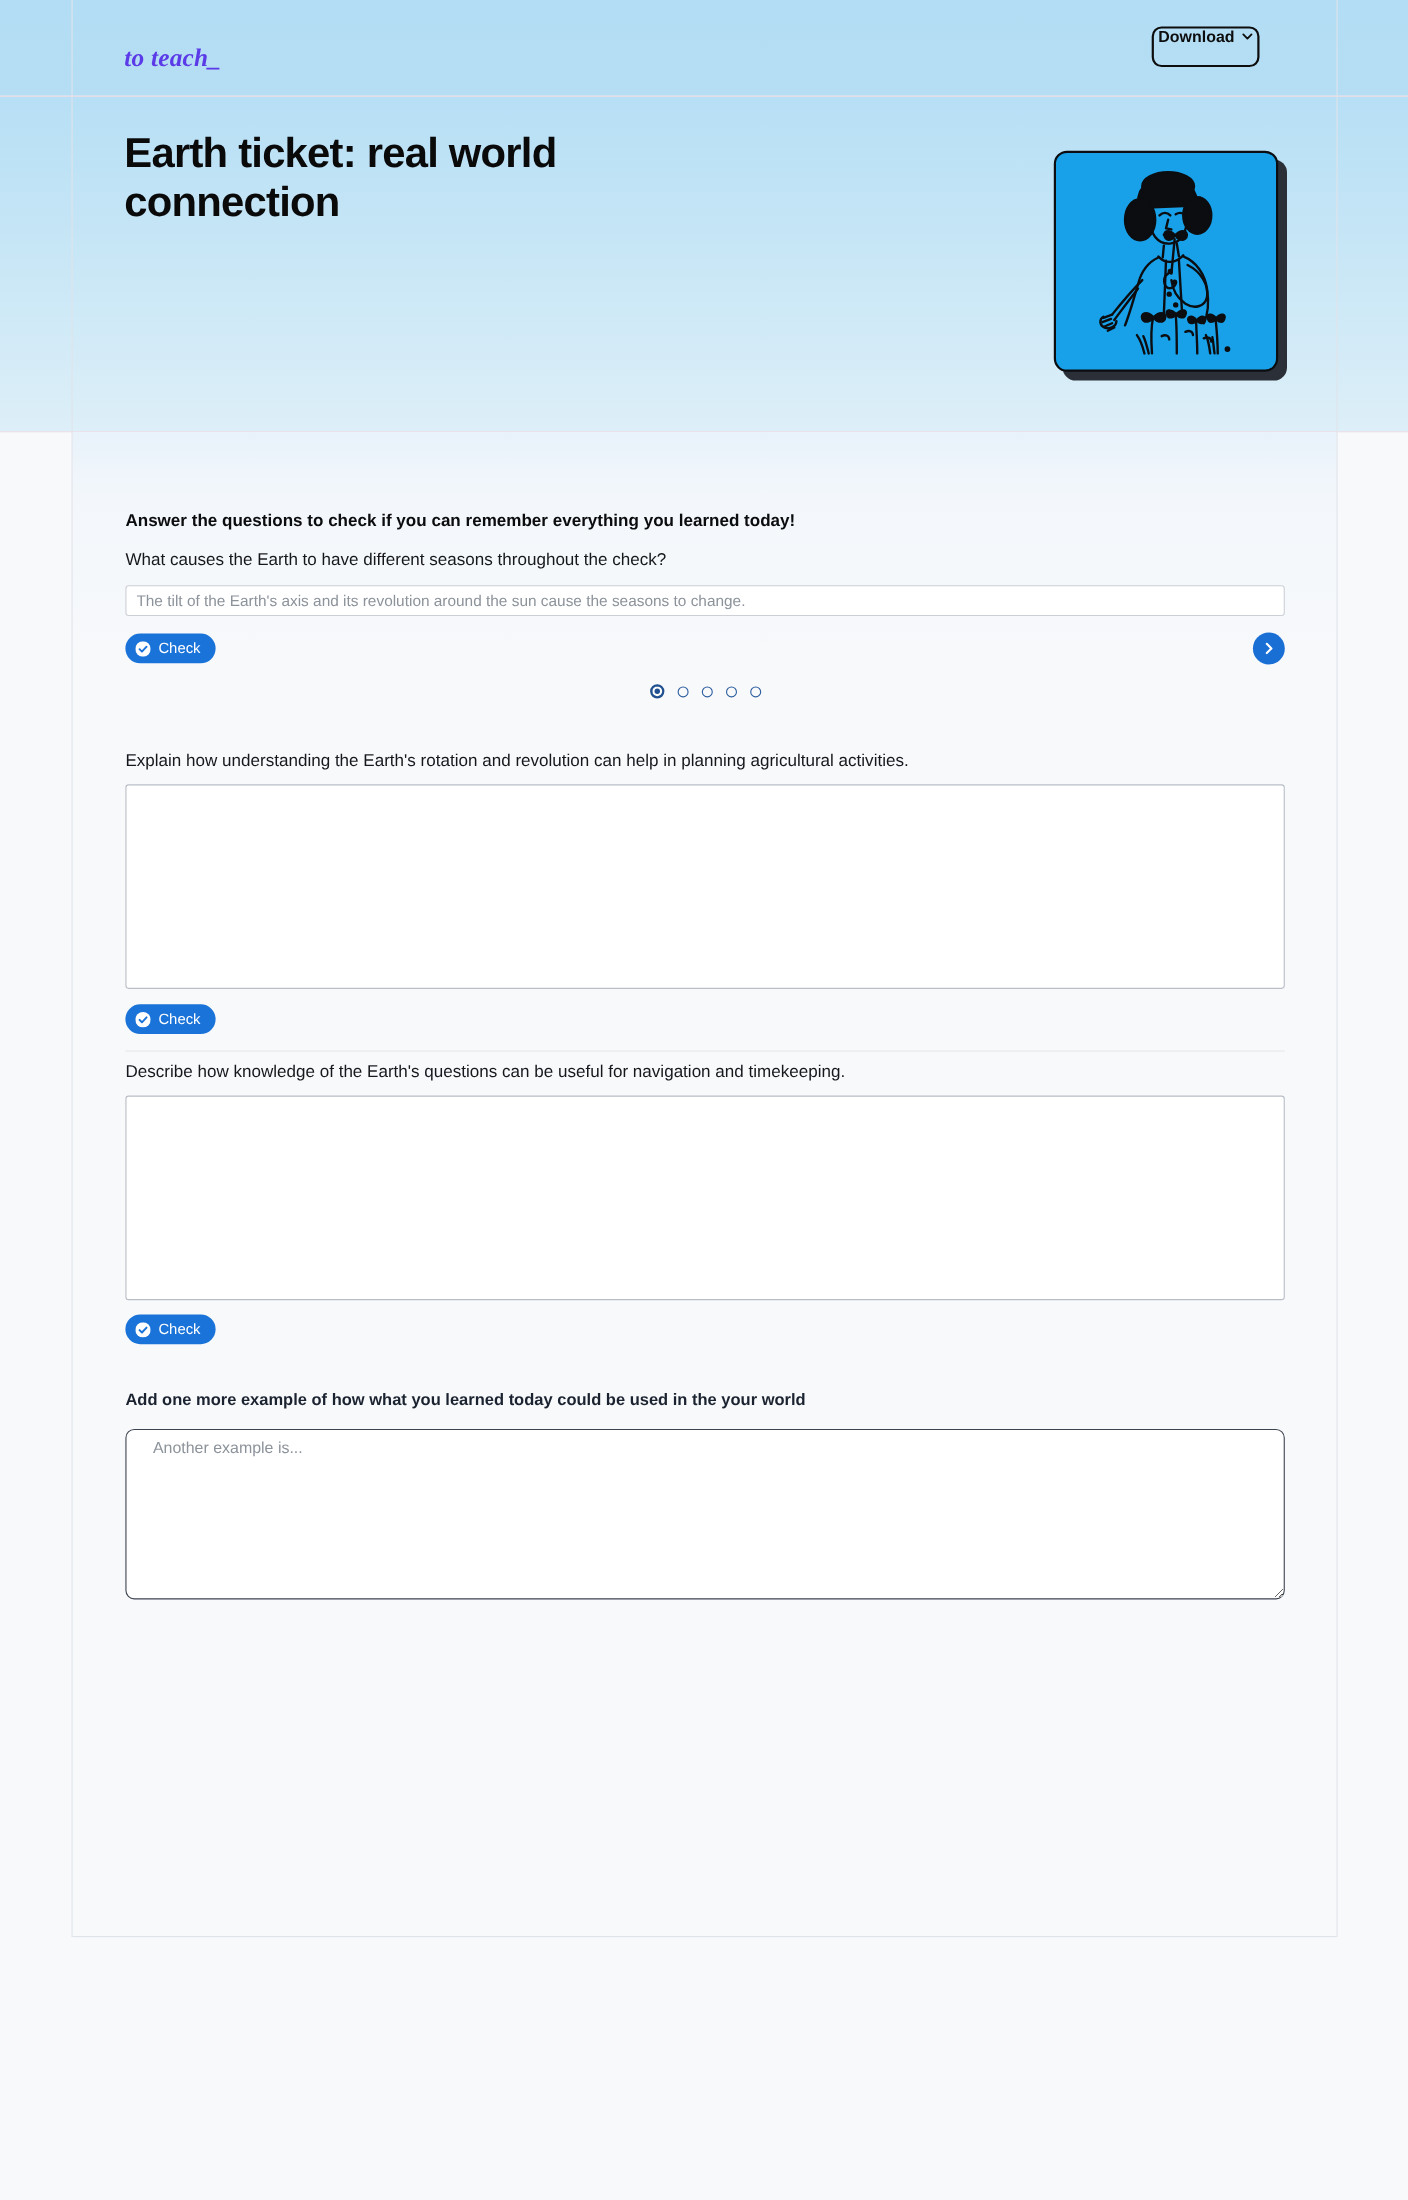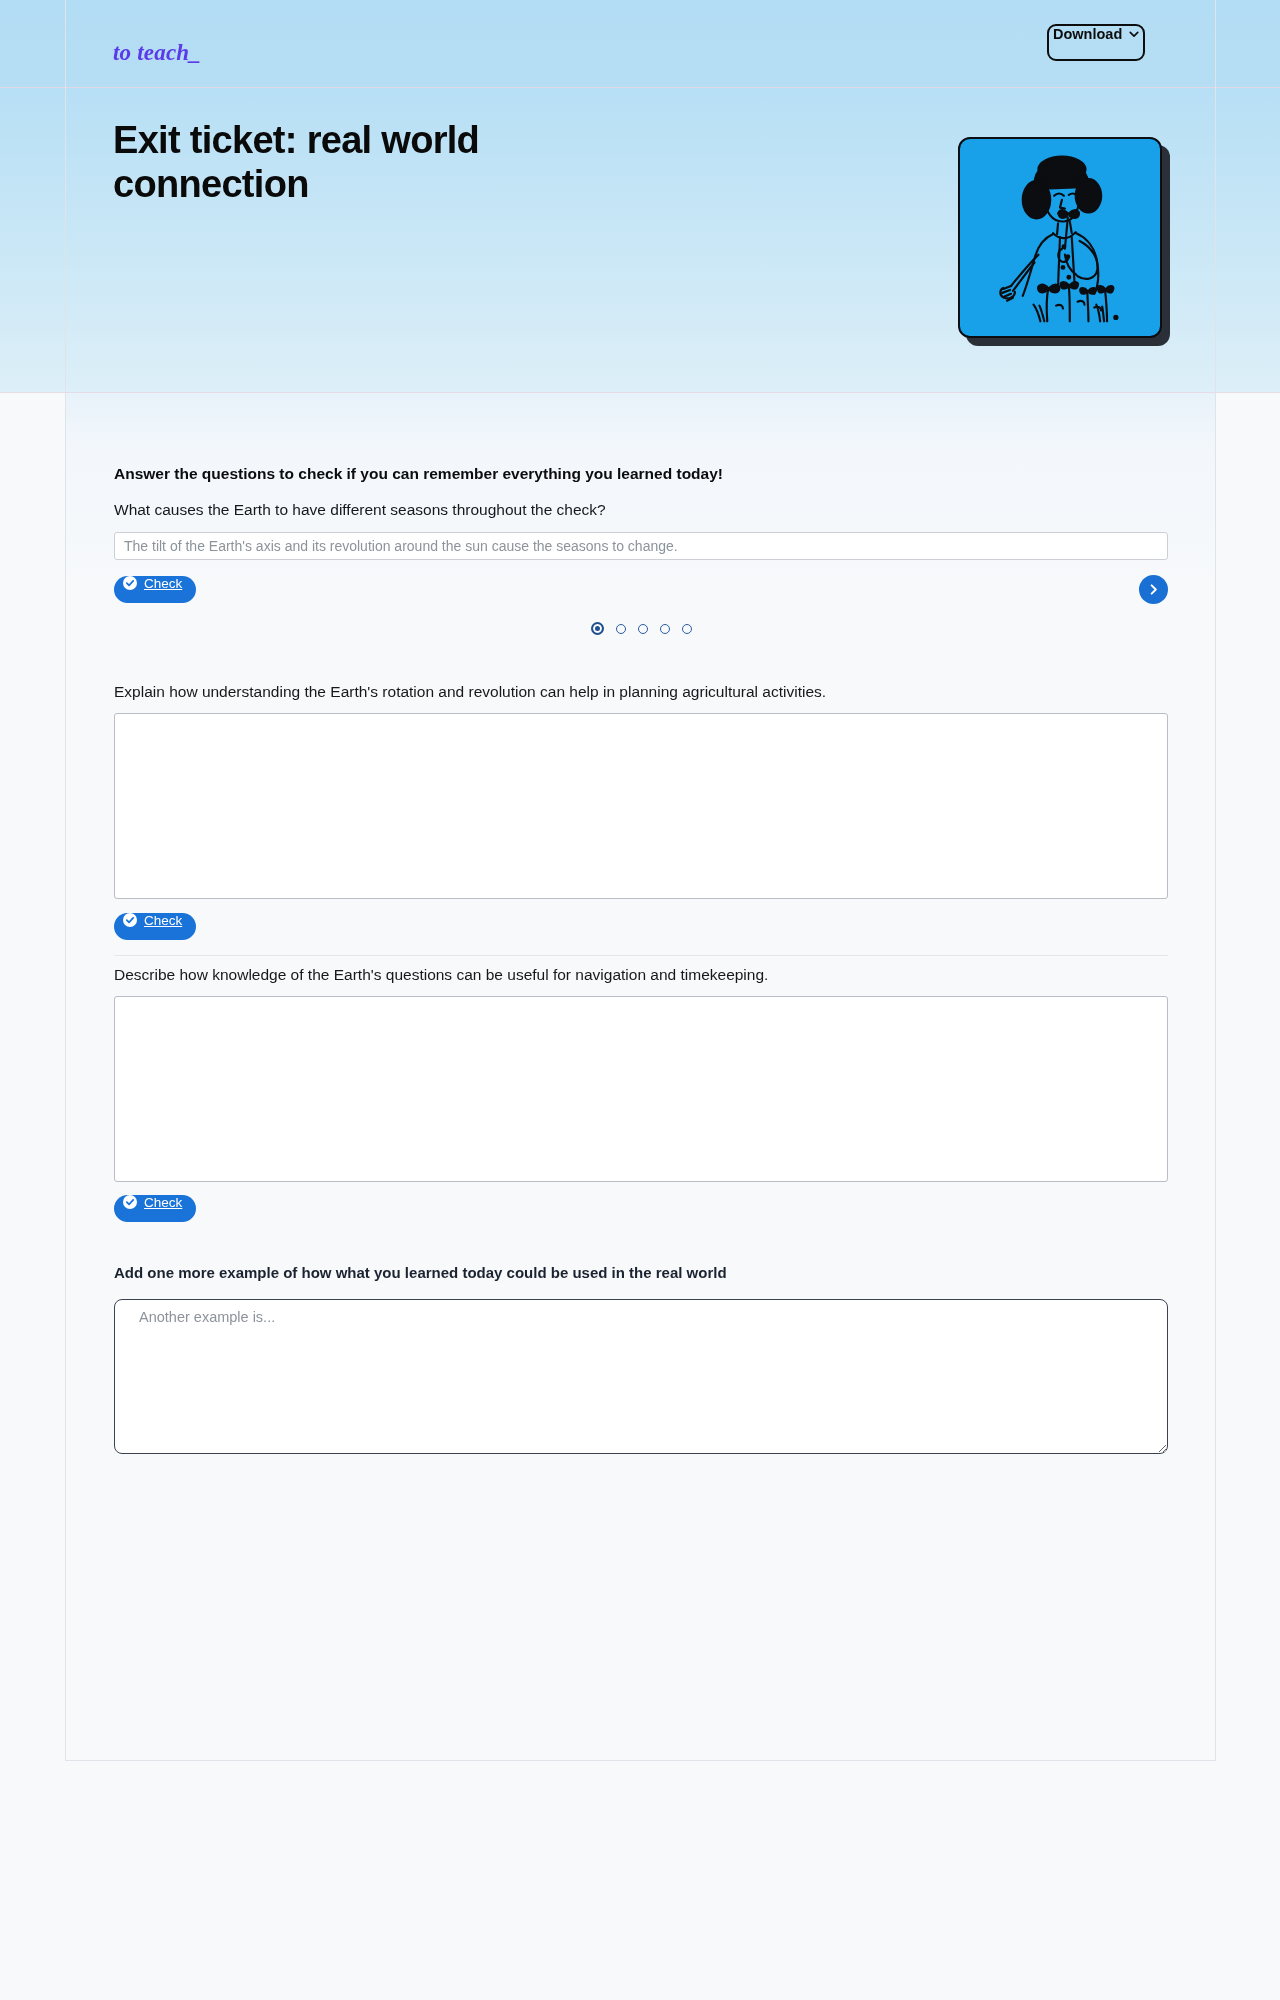--- a/index.html
+++ b/index.html
@@ -192,30 +192,30 @@
     border-radius: 8px;
     resize: vertical;
   }
 
   .check-btn {
     position: absolute;
     left: 48px;
     height: 27px;
     padding: 0 14px 0 9px;
     display: inline-flex;
+    align-items: center;
     gap: 7px;
     background: #1a73d8;
     border: none;
     border-radius: 14px;
     color: #ffffff;
     font-family: "Liberation Sans", sans-serif;
     font-size: 13.5px;
     cursor: pointer;
     white-space: nowrap;
-    text-decoration: underline;
   }
   .check-btn .ck {
     display: inline-block;
     width: 14px; height: 14px;
     flex: none;
   }
 
   .next-btn {
     position: absolute;
     left: 1073px;
@@ -286,21 +286,21 @@
       <span>Download</span>
       <span class="chev">
         <svg viewBox="0 0 12 12">
             <path d="M1.5 4 L6 8.5 L10.5 4" fill="none" stroke="#0d0d0d" stroke-width="2" stroke-linecap="round" stroke-linejoin="round"></path>
           </svg>
       </span>
     </button>
   </div>
 
   <div class="hero">
-    <div class="hero-title">Exit ticket: real world connection</div>
+    <div class="hero-title">Earth ticket: real world connection</div>
 
     <div class="illo-wrap">
       <div class="illo-shadow"></div>
       <div class="illo-card">
         <svg viewBox="0 0 204 201">
           <g fill="none" stroke="#0b0d10" stroke-width="2.2" stroke-linecap="round" stroke-linejoin="round">
 
             <path d="M78 52 C72 36 84 23 101 23 C120 23 133 34 130 50" fill="#0b0d10" stroke="#0b0d10"></path>
             <ellipse cx="104" cy="31" rx="24" ry="13" fill="#0b0d10" stroke="#0b0d10"></ellipse>
 
@@ -436,19 +436,19 @@
     <button class="check-btn" style="top:802px;">
       <span class="ck">
         <svg viewBox="0 0 16 16">
             <circle cx="8" cy="8" r="8" fill="#ffffff"></circle>
             <path d="M4.4 8.2 L6.9 10.7 L11.7 5.6" fill="none" stroke="#1a73d8" stroke-width="2" stroke-linecap="round" stroke-linejoin="round"></path>
           </svg>
       </span>
       <span>Check</span>
     </button>
 
-    <div class="section-label" style="top:871px;">Add one more example of how what you learned today could be used in the real world</div>
+    <div class="section-label" style="top:871px;">Add one more example of how what you learned today could be used in the your world</div>
 
     <textarea class="textarea-box textarea-round" style="top: 906px; height: 155px;" placeholder="Another example is..."></textarea>
 
   </div>
 
 </div>
 
 </body></html>

